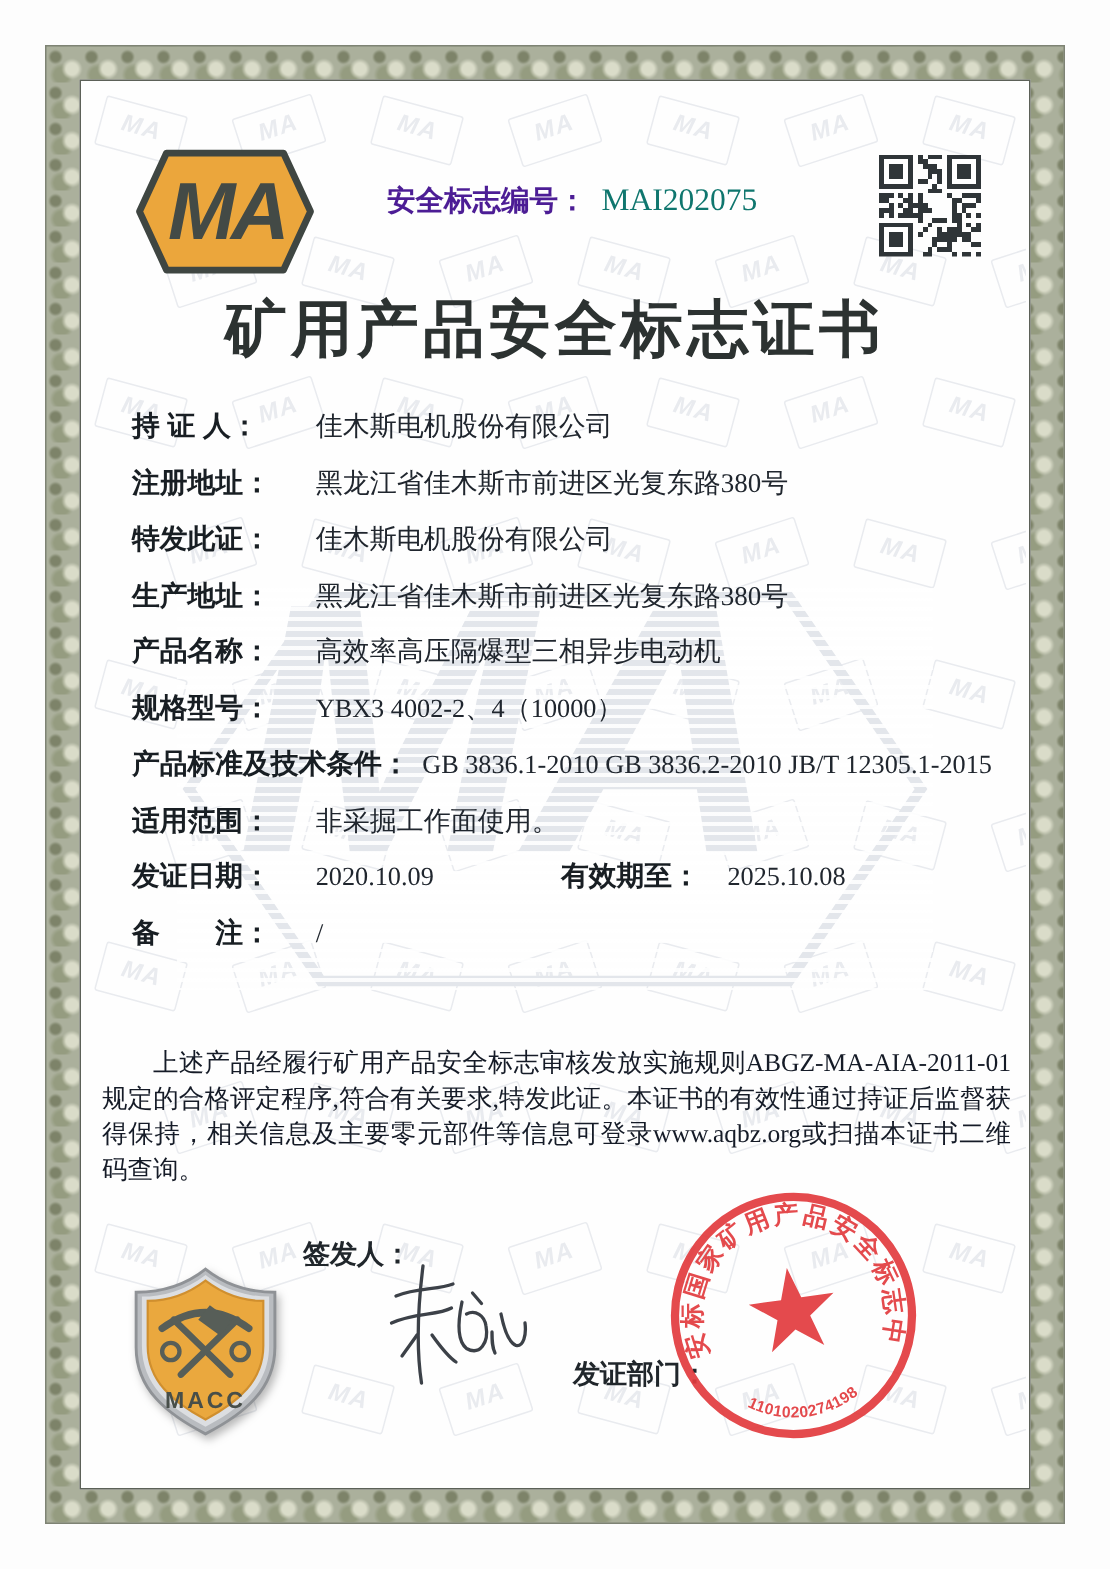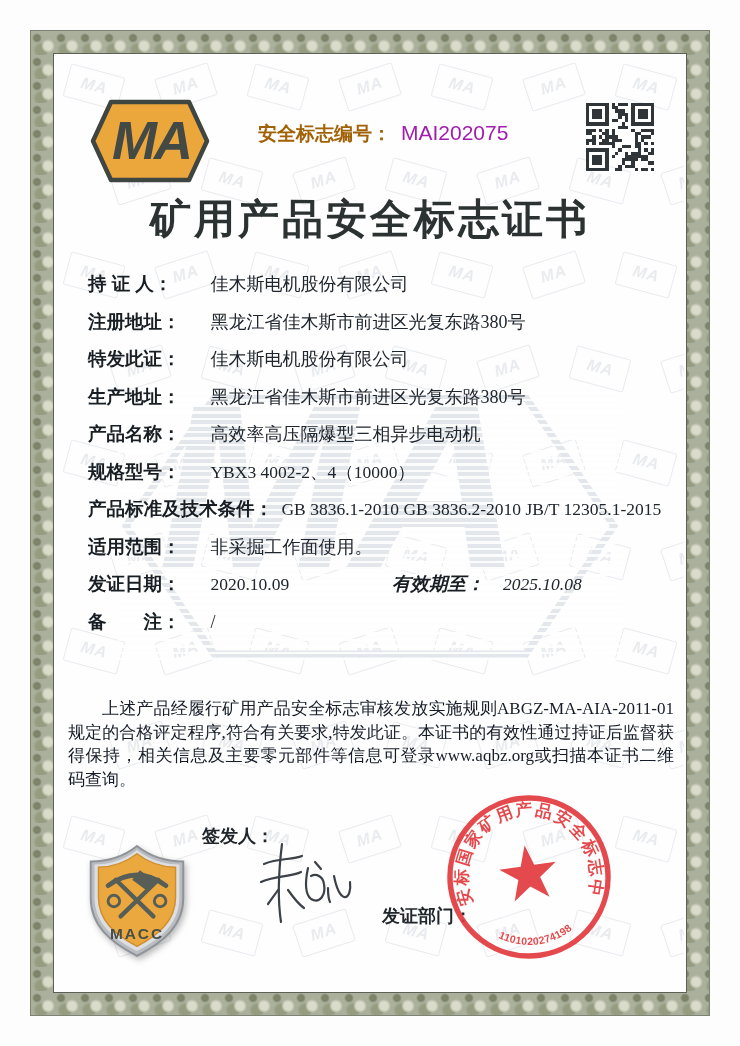--- a/index.html
+++ b/index.html
@@ -22,32 +22,32 @@
       color:#e9ebef;font-weight:bold;font-style:italic;font-size:16px;line-height:30px;
       text-align:center;letter-spacing:1px;}
   .big-wm{position:absolute;left:118px;top:392px;width:504px;height:268px;z-index:1;}
   .big-wm .bigma{position:absolute;left:40px;top:-42px;font-size:238px;font-weight:bold;font-style:italic;
       color:#e3e6eb;letter-spacing:-6px;font-family:"Liberation Sans",sans-serif;}
   .big-wm .hatch{position:absolute;left:0;top:0;right:0;bottom:0;
       background:repeating-linear-gradient(to bottom,rgba(255,255,255,.88) 0 2.5px,rgba(255,255,255,0) 2.5px 6.5px);}
   
   .ma-logo{position:absolute;left:88px;top:98px;z-index:2;}
   .issue-line{position:absolute;left:258px;top:121px;z-index:2;white-space:nowrap;}
-  .issue-label{font-size:19px;font-weight:bold;color:#a16207;}
-  .issue-no{font-size:21px;font-family:Liberation Sans, sans-serif;color:#a21caf;margin-left:10px;}
+  .issue-label{font-size:19px;font-weight:bold;color:#4c1d95;}
+  .issue-no{font-size:21px;font-family:Liberation Serif, serif;color:#0f766e;margin-left:10px;}
   .qr{position:absolute;left:586px;top:103px;z-index:2;}
   .title{position:absolute;left:0;top:192px;width:740px;text-align:center;z-index:2;
       font-size:41px;font-weight:bold;letter-spacing:3px;color:#2c3231;}
   
   .row{position:absolute;left:88px;z-index:2;white-space:nowrap;}
   .row .lab{display:inline-block;min-width:114px;font-size:18.5px;font-weight:bold;color:#181e23;
       vertical-align:baseline;}
   .row .val{font-size:18px;font-family:"Liberation Serif",serif;color:#20262e;margin-left:4px;}
   .row .val.latin{font-size:17.5px;}
-  .pair2{position:absolute;left:304px;top:0;white-space:nowrap;font-style:italic;}
+  .pair2{position:absolute;left:286px;top:0;white-space:nowrap;}
   
   .statement{position:absolute;left:68px;top:697px;width:606px;z-index:2;
       font-size:17px;line-height:23.5px;text-align:justify;text-indent:2em;
       font-family:"Liberation Serif",serif;color:#151b27;}
   
   .macc{position:absolute;left:84px;top:843px;z-index:2;filter:drop-shadow(2px 3px 3px rgba(0,0,0,.28));}
   .signer-label{position:absolute;left:202px;top:824px;font-size:18px;font-weight:bold;z-index:2;}
   .signature{position:absolute;left:248px;top:838px;z-index:3;}
   .dept-label{position:absolute;left:382px;top:904px;font-size:18px;font-weight:bold;z-index:2;}
   .stamp{position:absolute;left:437px;top:785px;z-index:3;transform:rotate(-8deg);opacity:.92;}

